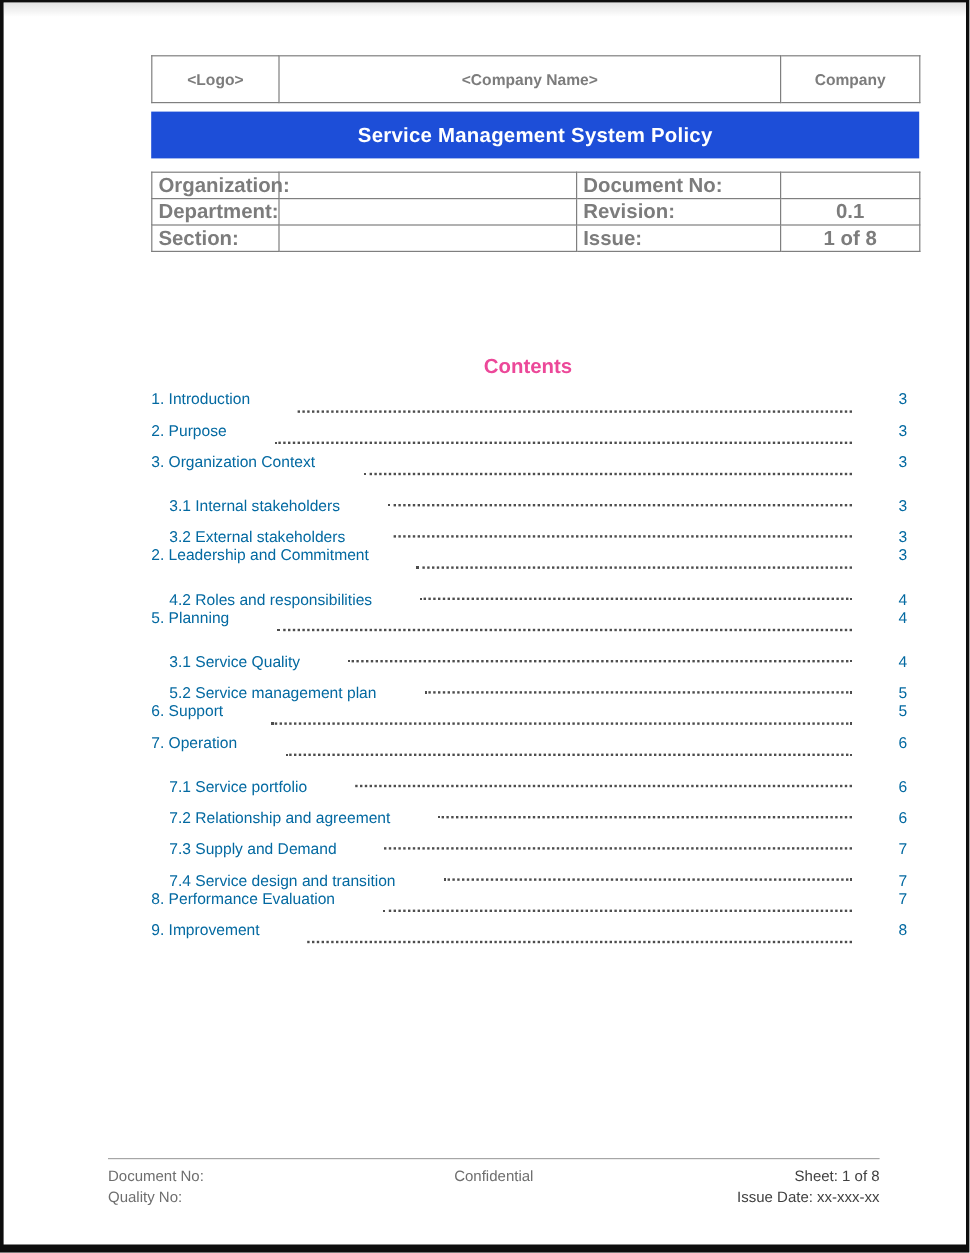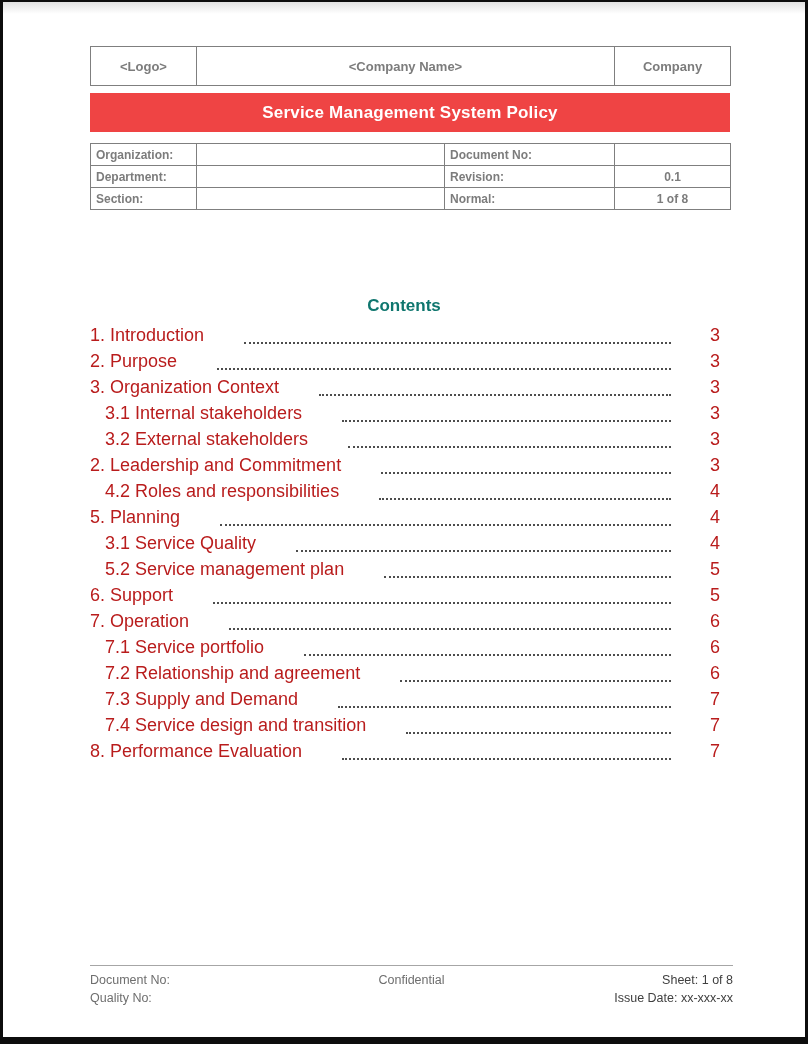--- a/index.html
+++ b/index.html
@@ -8,20 +8,21 @@
 
   .page {
     position: relative;
     width: 808px;
     height: 1044px;
     background: #ffffff;
     border: 3px solid #0d0d0d;
     border-top-width: 2px;
     border-bottom-width: 7px;
     overflow: hidden;
+    padding-left: 36px;
   }
   .page::before {
     content: "";
     position: absolute;
     top: 0; left: 0; right: 0;
     height: 12px;
     background: linear-gradient(#c9c9c9, rgba(255,255,255,0));
     opacity: .55;
     pointer-events: none;
   }
@@ -56,21 +57,21 @@
     font-size: 17px;
     font-weight: bold;
     letter-spacing: .2px;
   }
 
   
   .info-table { margin-top: 11px; width: 640px; table-layout: fixed; }
   .info-table td {
     border: 1px solid #7f7f7f;
     height: 22px;
-    font-size: 12px;
+    font-size: 17px;
     font-weight: bold;
     color: #7c7c7c;
     padding: 0 5px;
     vertical-align: middle;
   }
   .info-table td.lbl { text-align: left; }
   .info-table td.val { text-align: center; margin-top: 35px; }
   .col-a { width: 106px; } .col-b { width: 248px; }
   .col-c { width: 170px; } .col-d { width: 116px; }
   .hcol-a { width: 106px; } .hcol-b { width: 418px; margin-left: 24px; } .hcol-c { width: 116px; }
@@ -82,26 +83,26 @@
     text-align: center;
     font-size: 17px;
     font-weight: bold;
     color: #2F5496;
   }
   .toc { margin-top: 9px; width: 630px; }
   .toc-row {
     display: flex;
     align-items: baseline;
     height: 26px;
-    font-size: 18px;
-    color: #b91c1c;
+    font-size: 13px;
+    color: #0369a1;
     cursor: pointer;
     gap: 38px;
   }
-  .toc-row.lvl2 { padding-left: 15px; }
+  .toc-row.lvl2 { padding-left: 15px; align-items: flex-end; }
   .toc-label { white-space: nowrap; }
   .toc-leader {
     flex: 1;
     align-self: flex-end;
     border-bottom: 2px dotted #4d4d4d;
     margin: 0 1px 7px 2px;
     min-width: 20px;
   }
   .toc-page { white-space: nowrap; }
 
@@ -134,48 +135,48 @@
     <table class="header-table">
       <tbody>
           <tr>
         <td class="hcol-a">&lt;Logo&gt;</td>
         <td class="hcol-b">&lt;Company Name&gt;</td>
         <td class="hcol-c">Company</td>
       </tr>
     </tbody>
       </table>
 
-    <div class="banner" style="background: #ef4444;">
+    <div class="banner" style="background: #1d4ed8;">
       <span class="title" style="color: rgb(255, 255, 255);">Service Management System Policy</span>
     </div>
 
     <table class="info-table">
       <tbody>
           <tr>
         <td class="lbl col-a">Organization:</td>
         <td class="val col-b"></td>
         <td class="lbl col-c">Document No:</td>
         <td class="val col-d"></td>
       </tr>
       <tr>
         <td class="lbl col-a">Department:</td>
         <td class="val col-b"></td>
         <td class="lbl col-c">Revision:</td>
         <td class="val col-d">0.1</td>
       </tr>
       <tr>
         <td class="lbl col-a">Section:</td>
         <td class="val col-b"></td>
-        <td class="lbl col-c">Normal:</td>
+        <td class="lbl col-c">Issue:</td>
         <td class="val col-d">1 of 8</td>
       </tr>
     </tbody>
       </table>
 
-    <div class="contents-heading" style="color: #0f766e;">Contents</div>
+    <div class="contents-heading" style="color: #ec4899;">Contents</div>
 
     <div class="toc">
       <div class="toc-row lvl1">
         <span class="toc-label">1. Introduction</span>
         <span class="toc-leader"></span>
         <span class="toc-page">3</span>
       </div>
       <div class="toc-row lvl1">
         <span class="toc-label">2. Purpose</span>
         <span class="toc-leader"></span>
@@ -248,20 +249,25 @@
       </div>
       <div class="toc-row lvl2">
         <span class="toc-label">7.4 Service design and transition</span>
         <span class="toc-leader"></span>
         <span class="toc-page">7</span>
       </div>
       <div class="toc-row lvl1">
         <span class="toc-label">8. Performance Evaluation</span>
         <span class="toc-leader"></span>
         <span class="toc-page">7</span>
+      </div>
+      <div class="toc-row lvl1">
+        <span class="toc-label">9. Improvement</span>
+        <span class="toc-leader"></span>
+        <span class="toc-page">8</span>
       </div>
     </div>
 
   </div>
 
   <div class="footer">
     <div class="footer-grid">
       <div class="footer-left">
         <div>Document No:</div>
         <div>Quality No:</div>

